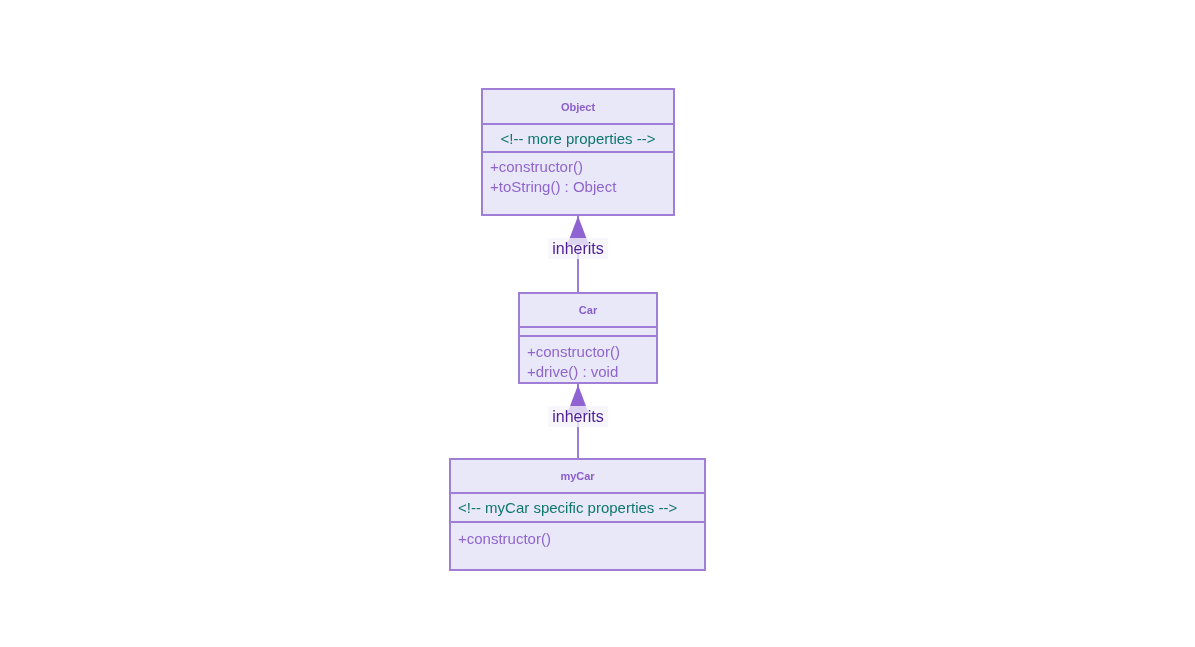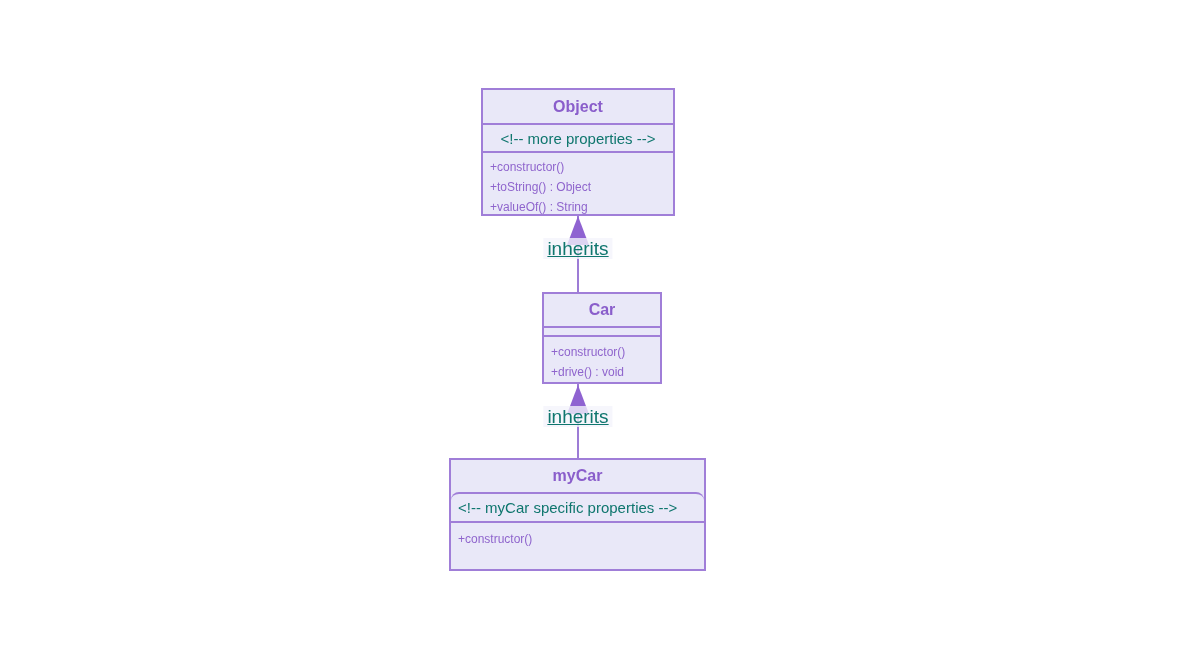--- a/index.html
+++ b/index.html
@@ -13,83 +13,82 @@
   .canvas { position: absolute; inset: 0; }
 
   .uml-class {
     position: absolute;
     box-sizing: border-box;
     background: #e9e8f8;
     border: 2px solid #a07ed8;
   }
   .uml-title {
     font-weight: bold;
-    font-size: 16px;
+    font-size: 11px;
     color: #8a5ecb;
     display: flex; align-items: center; justify-content: center;
     box-sizing: border-box;
   }
   .uml-props {
     box-sizing: border-box;
     border-top: 2px solid #a07ed8;
     font-size: 15px;
     color: #0f766e;
     display: flex; align-items: center;
     white-space: nowrap;
     overflow: hidden;
   }
   .uml-methods {
     box-sizing: border-box;
     border-top: 2px solid #a07ed8;
-    font-size: 12px;
+    font-size: 15px;
     color: #8f65cd;
     padding: 4px 7px;
     line-height: 20px;
     overflow: hidden;
   }
 
   #class-object { left: 481px; top: 88px; width: 194px; height: 128px; }
   #class-object .uml-title   { height: 33px; }
   #class-object .uml-props   { height: 28px; justify-content: center; }
   #class-object .uml-methods { height: 63px; }
 
-  #class-car { left: 542px; top: 292px; width: 120px; height: 92px; }
+  #class-car { left: 518px; top: 292px; width: 140px; height: 92px; }
   #class-car .uml-title   { height: 32px; }
   #class-car .uml-props   { height: 9px; }
   #class-car .uml-methods { height: 47px; padding-top: 5px; }
 
   #class-mycar { left: 449px; top: 458px; width: 257px; height: 113px; }
   #class-mycar .uml-title   { height: 32px; }
-  #class-mycar .uml-props   { height: 29px; padding-left: 7px; border-radius: 8px; }
+  #class-mycar .uml-props   { height: 29px; padding-left: 7px; }
   #class-mycar .uml-methods { height: 34px; padding-top: 6px; }
 
   .edge-line {
     position: absolute;
     width: 2px;
     background: #9d7cd6;
     z-index: 1;
   }
   .edge-triangle {
     position: absolute;
     width: 22px; height: 29px;
     background: #8f63d1;
     clip-path: polygon(50% 0, 0 100%, 100% 100%);
     z-index: 2;
   }
   .edge-label {
     position: absolute;
-    font-size: 19px;
+    font-size: 16px;
     line-height: 21px;
-    color: #0f766e;
+    color: #4c1d95;
     background: rgba(244,243,251,0.78);
     padding: 0 4px;
     transform: translateX(-50%);
     z-index: 3;
     white-space: nowrap;
-    text-decoration: underline;
   }
 
   #edge1-line     { left: 577px; top: 216px; height: 76px; }
   #edge1-triangle { left: 567px; top: 216px; }
   #edge1-label    { left: 578px; top: 238px; }
 
   #edge2-line     { left: 577px; top: 384px; height: 74px; }
   #edge2-triangle { left: 567px; top: 385px; }
   #edge2-label    { left: 578px; top: 406px; }
 </style>
@@ -97,21 +96,20 @@
 <body>
 
 <div class="canvas">
 
   <div class="uml-class" id="class-object">
     <div class="uml-title">Object</div>
     <div class="uml-props">&lt;!-- more properties --&gt;</div>
     <div class="uml-methods">
       <div>+constructor()</div>
       <div>+toString() : Object</div>
-      <div>+valueOf() : String</div>
     </div>
   </div>
 
   <div>
     <div class="edge-line" id="edge1-line"></div>
     <div class="edge-triangle" id="edge1-triangle"></div>
     <div class="edge-label" id="edge1-label">inherits</div>
   </div>
 
   <div class="uml-class" id="class-car">

